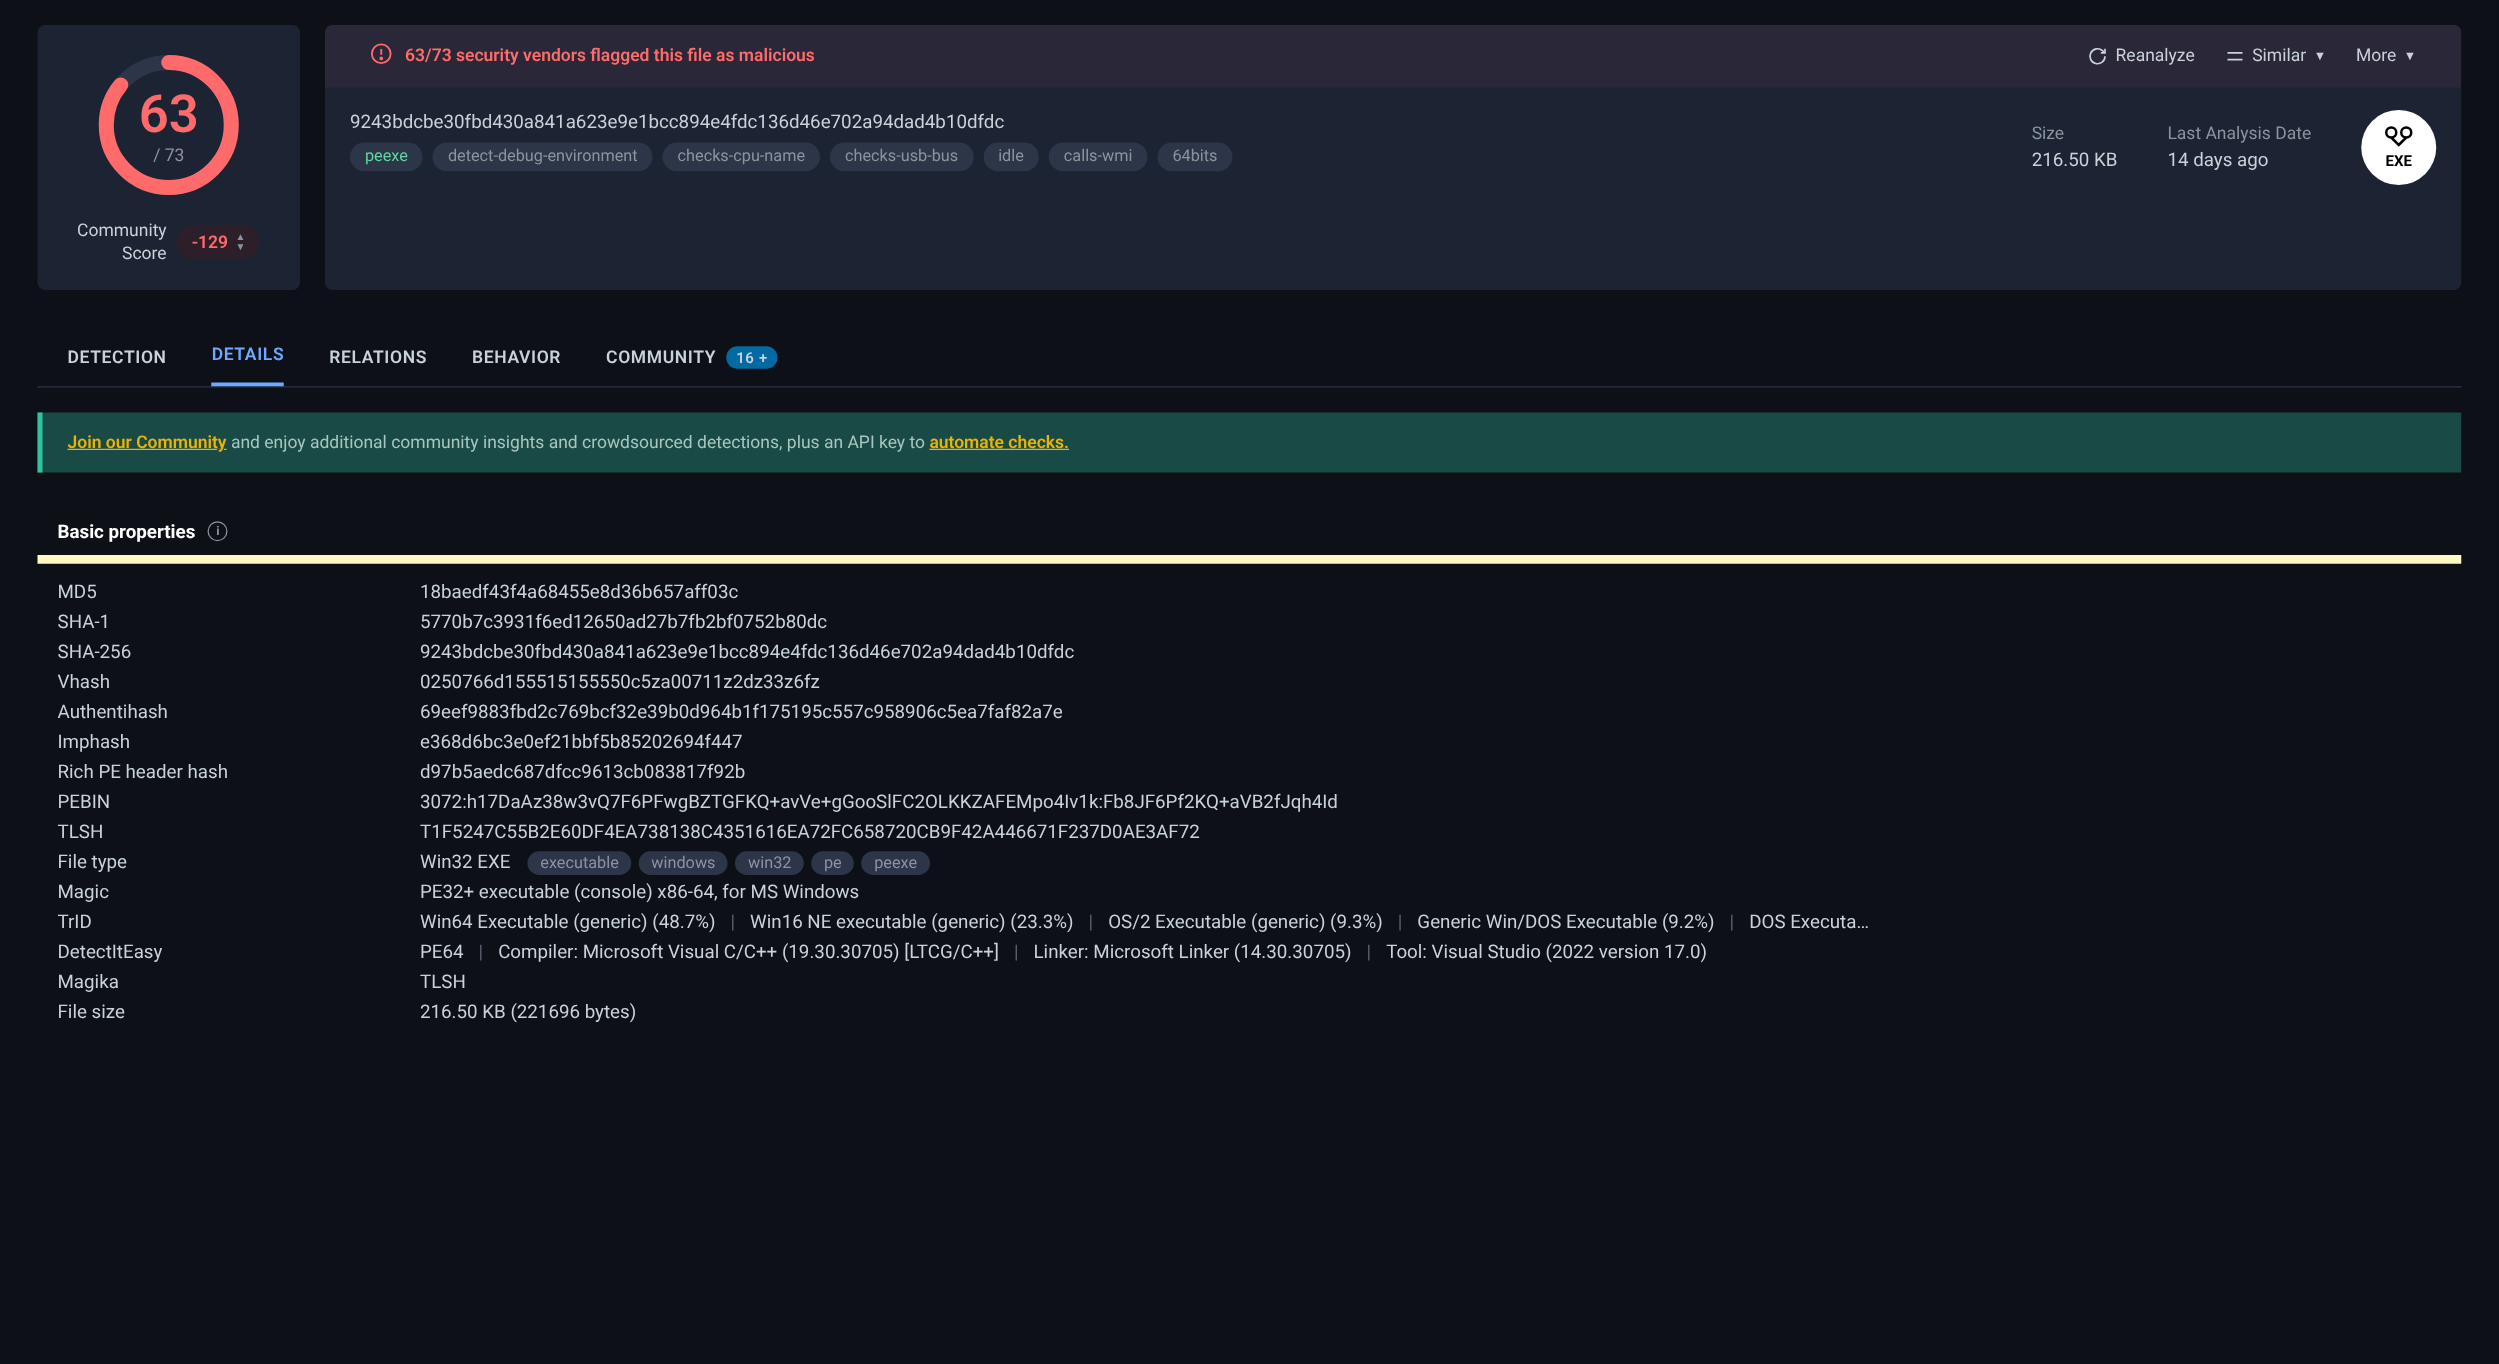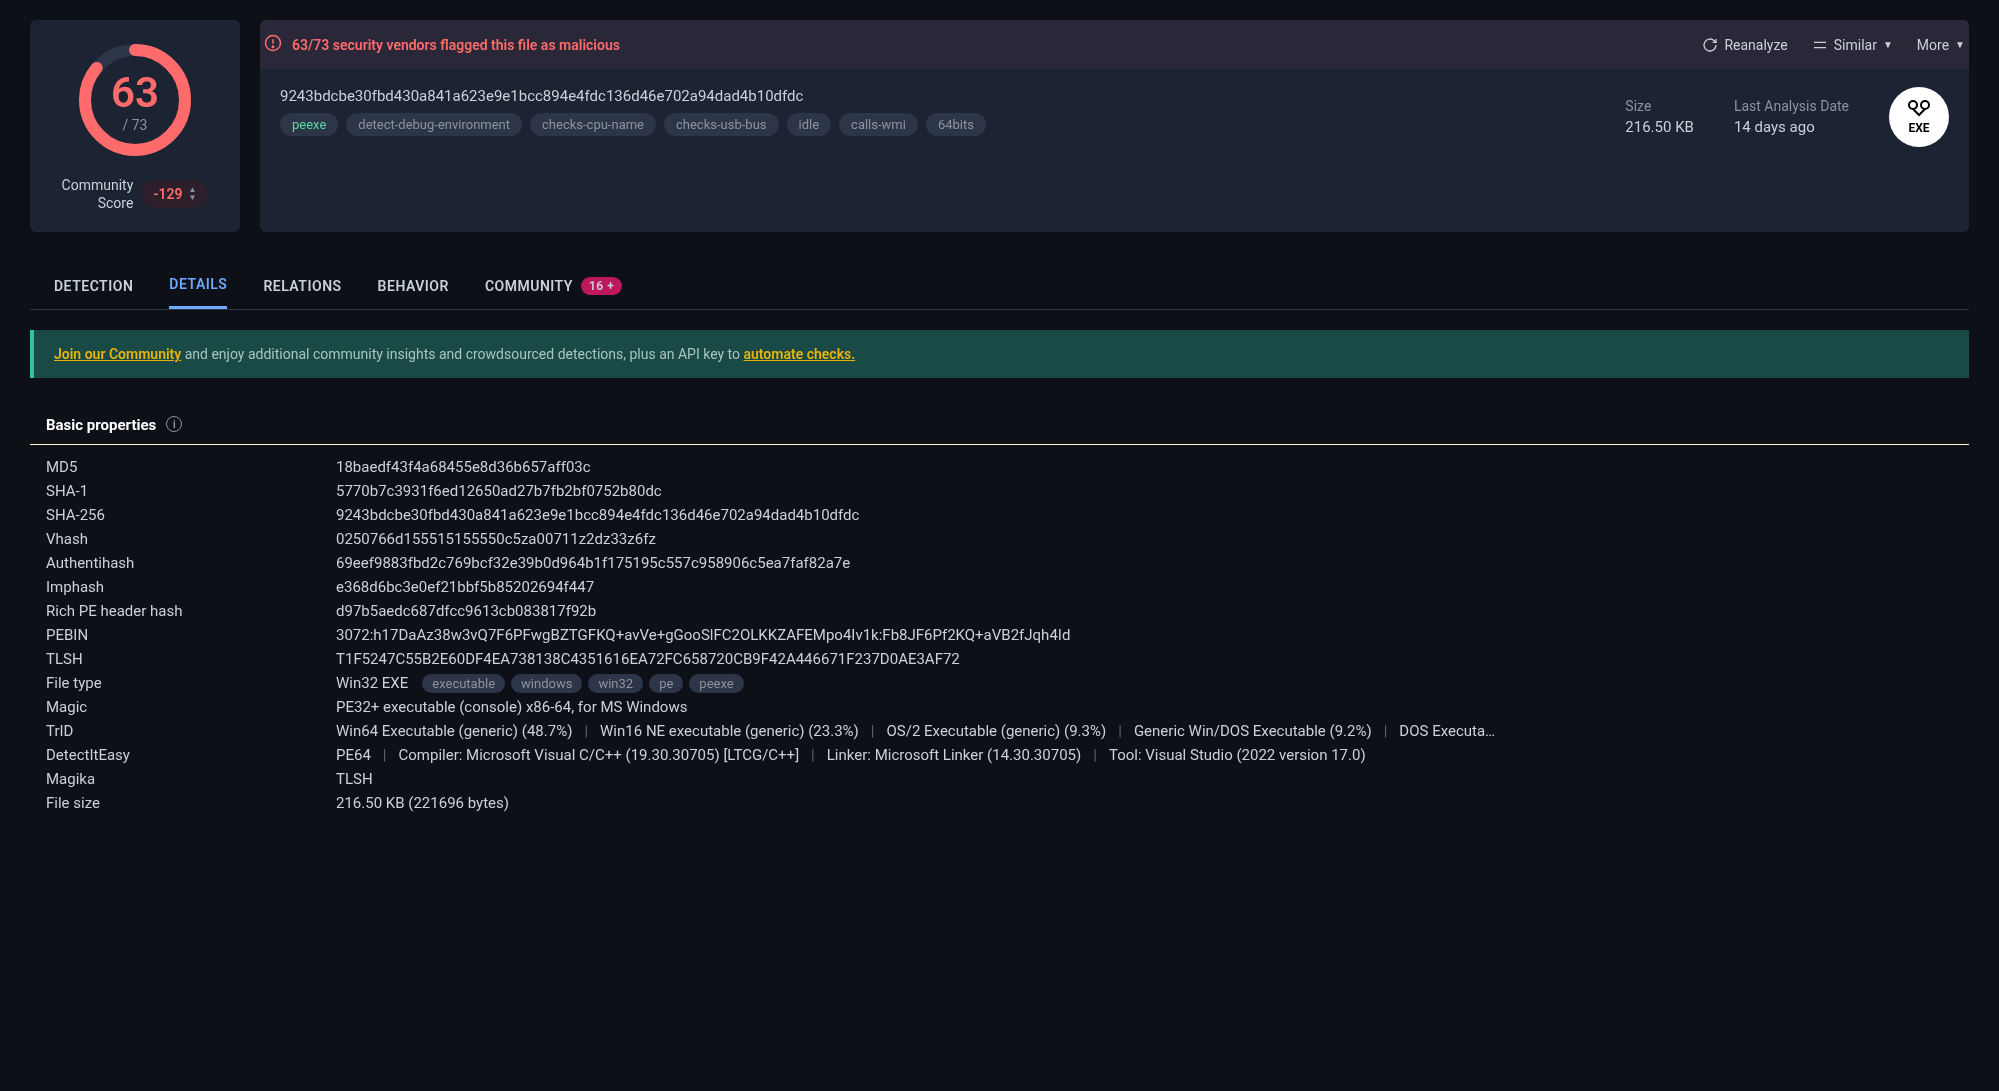--- a/index.html
+++ b/index.html
@@ -64,21 +64,21 @@
 }
 .vote-arrows { display: flex; flex-direction: column; font-size: 8px; color: #8b949e; line-height: 1; }
 .main-card {
   background: #1c2333;
   border-radius: 6px;
   flex: 1;
   overflow: hidden;
 }
 .alert-bar {
   background: #2a2838;
-  padding: 14px 4px;
+  padding: 14px 36px;
   display: flex;
   align-items: center;
   justify-content: space-between;
 }
 .alert-left { display: flex; align-items: center; gap: 10px; color: #ff6b6b; font-weight: 600; }
 .alert-actions { display: flex; align-items: flex-end; gap: 24px; color: #c9d1d9; }
 .action-item { display: flex; align-items: center; gap: 6px; cursor: pointer; }
 .file-body {
   padding: 18px 20px;
   display: flex;
@@ -126,40 +126,40 @@
   font-weight: 600;
   font-size: 14px;
   letter-spacing: 0.5px;
   cursor: pointer;
   display: flex;
   align-items: center;
   gap: 8px;
 }
 .tab.active { color: #6fa8ff; border-bottom: 3px solid #6fa8ff; }
 .tab-badge {
-  background: #be185d;
+  background: #0369a1;
   color: #c9d1d9;
   padding: 2px 8px;
   border-radius: 10px;
   font-size: 12px;
 }
 .community-banner {
   background: #1a4a45;
   border-left: 4px solid #2ec4a0;
   padding: 16px 20px;
   margin-bottom: 28px;
   color: #a8c5bf;
 }
 .community-banner a { color: #eab308; text-decoration: underline; font-weight: 600; }
 .section-header {
   display: flex;
-  align-items: flex-start;
+  align-items: center;
   gap: 10px;
   padding: 10px 16px;
-  border-bottom: 1px solid #fef9c3;
+  border-bottom: 7px solid #fef9c3;
   font-weight: 700;
   font-size: 15px;
   color: #fff;
 }
 .info-icon {
   width: 16px;
   height: 16px;
   border: 1.5px solid #8b949e;
   border-radius: 50%;
   display: inline-flex;

